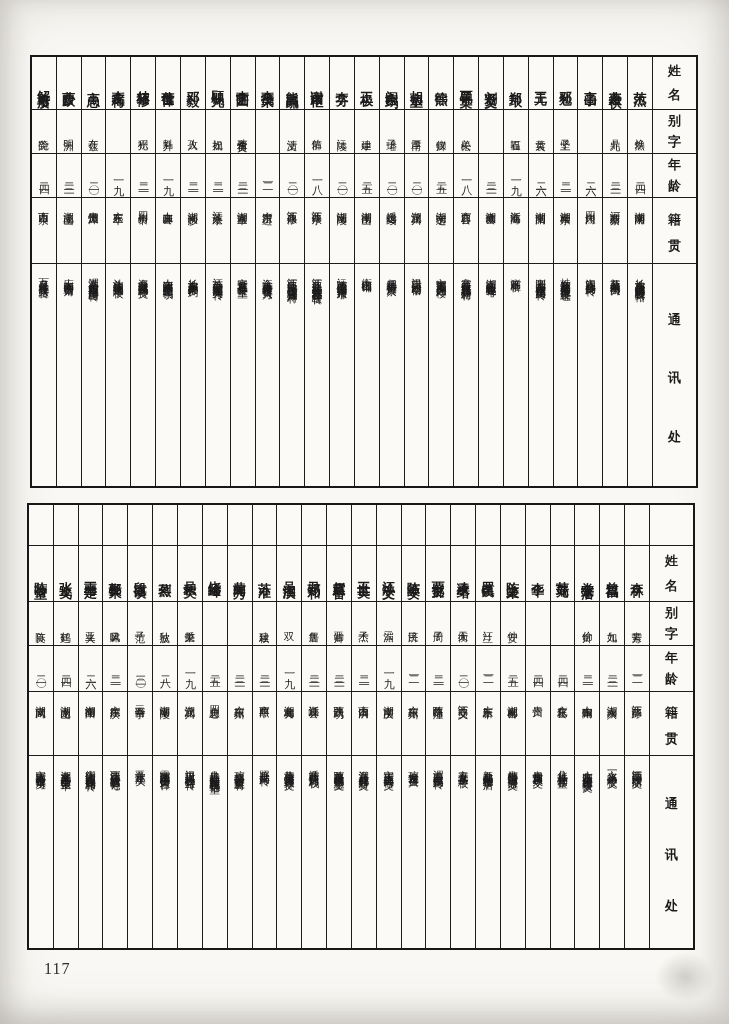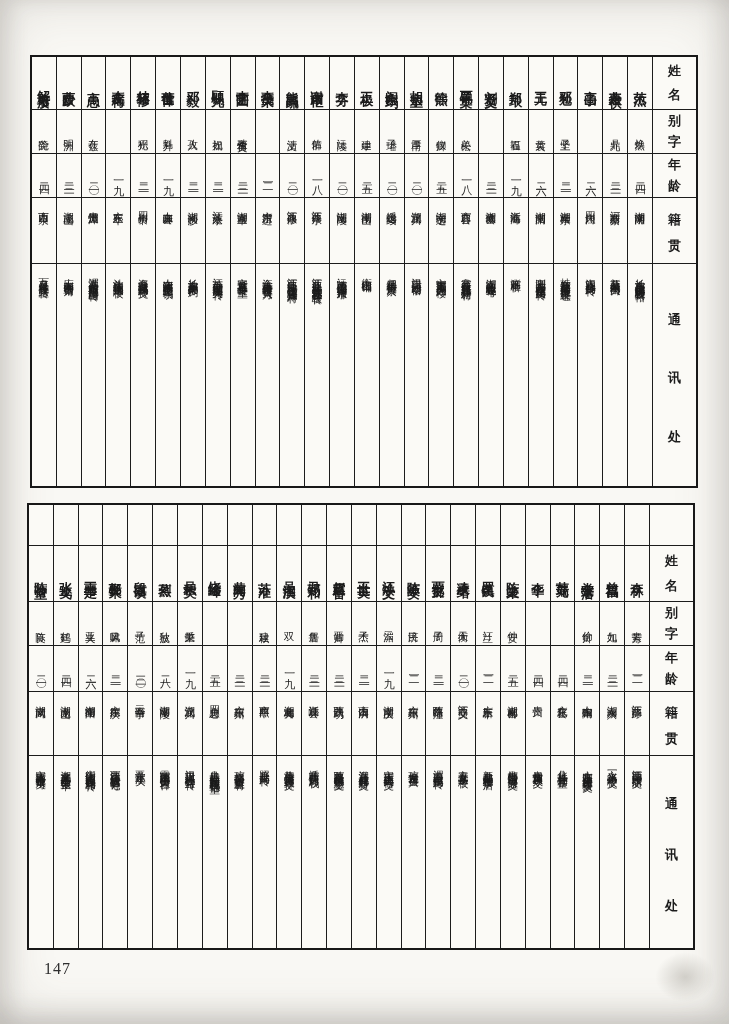--- a/index.html
+++ b/index.html
@@ -994,15 +994,15 @@
           <span class="vtext">二〇</span>
         </div>
         <div class="cell origin" style="height: 64px;">
           <span class="vtext">湖南武冈</span>
         </div>
         <div class="cell addr" style="flex: 1 1 0px;">
           <span class="vtext">宝庆南路金秤市永美号</span>
         </div>
       </div>
     </div>
-  <div class="page-number">147</div>
+  <div class="page-number">117</div>
   <div class="smudge"></div>
 </div>
 
 </body></html>

